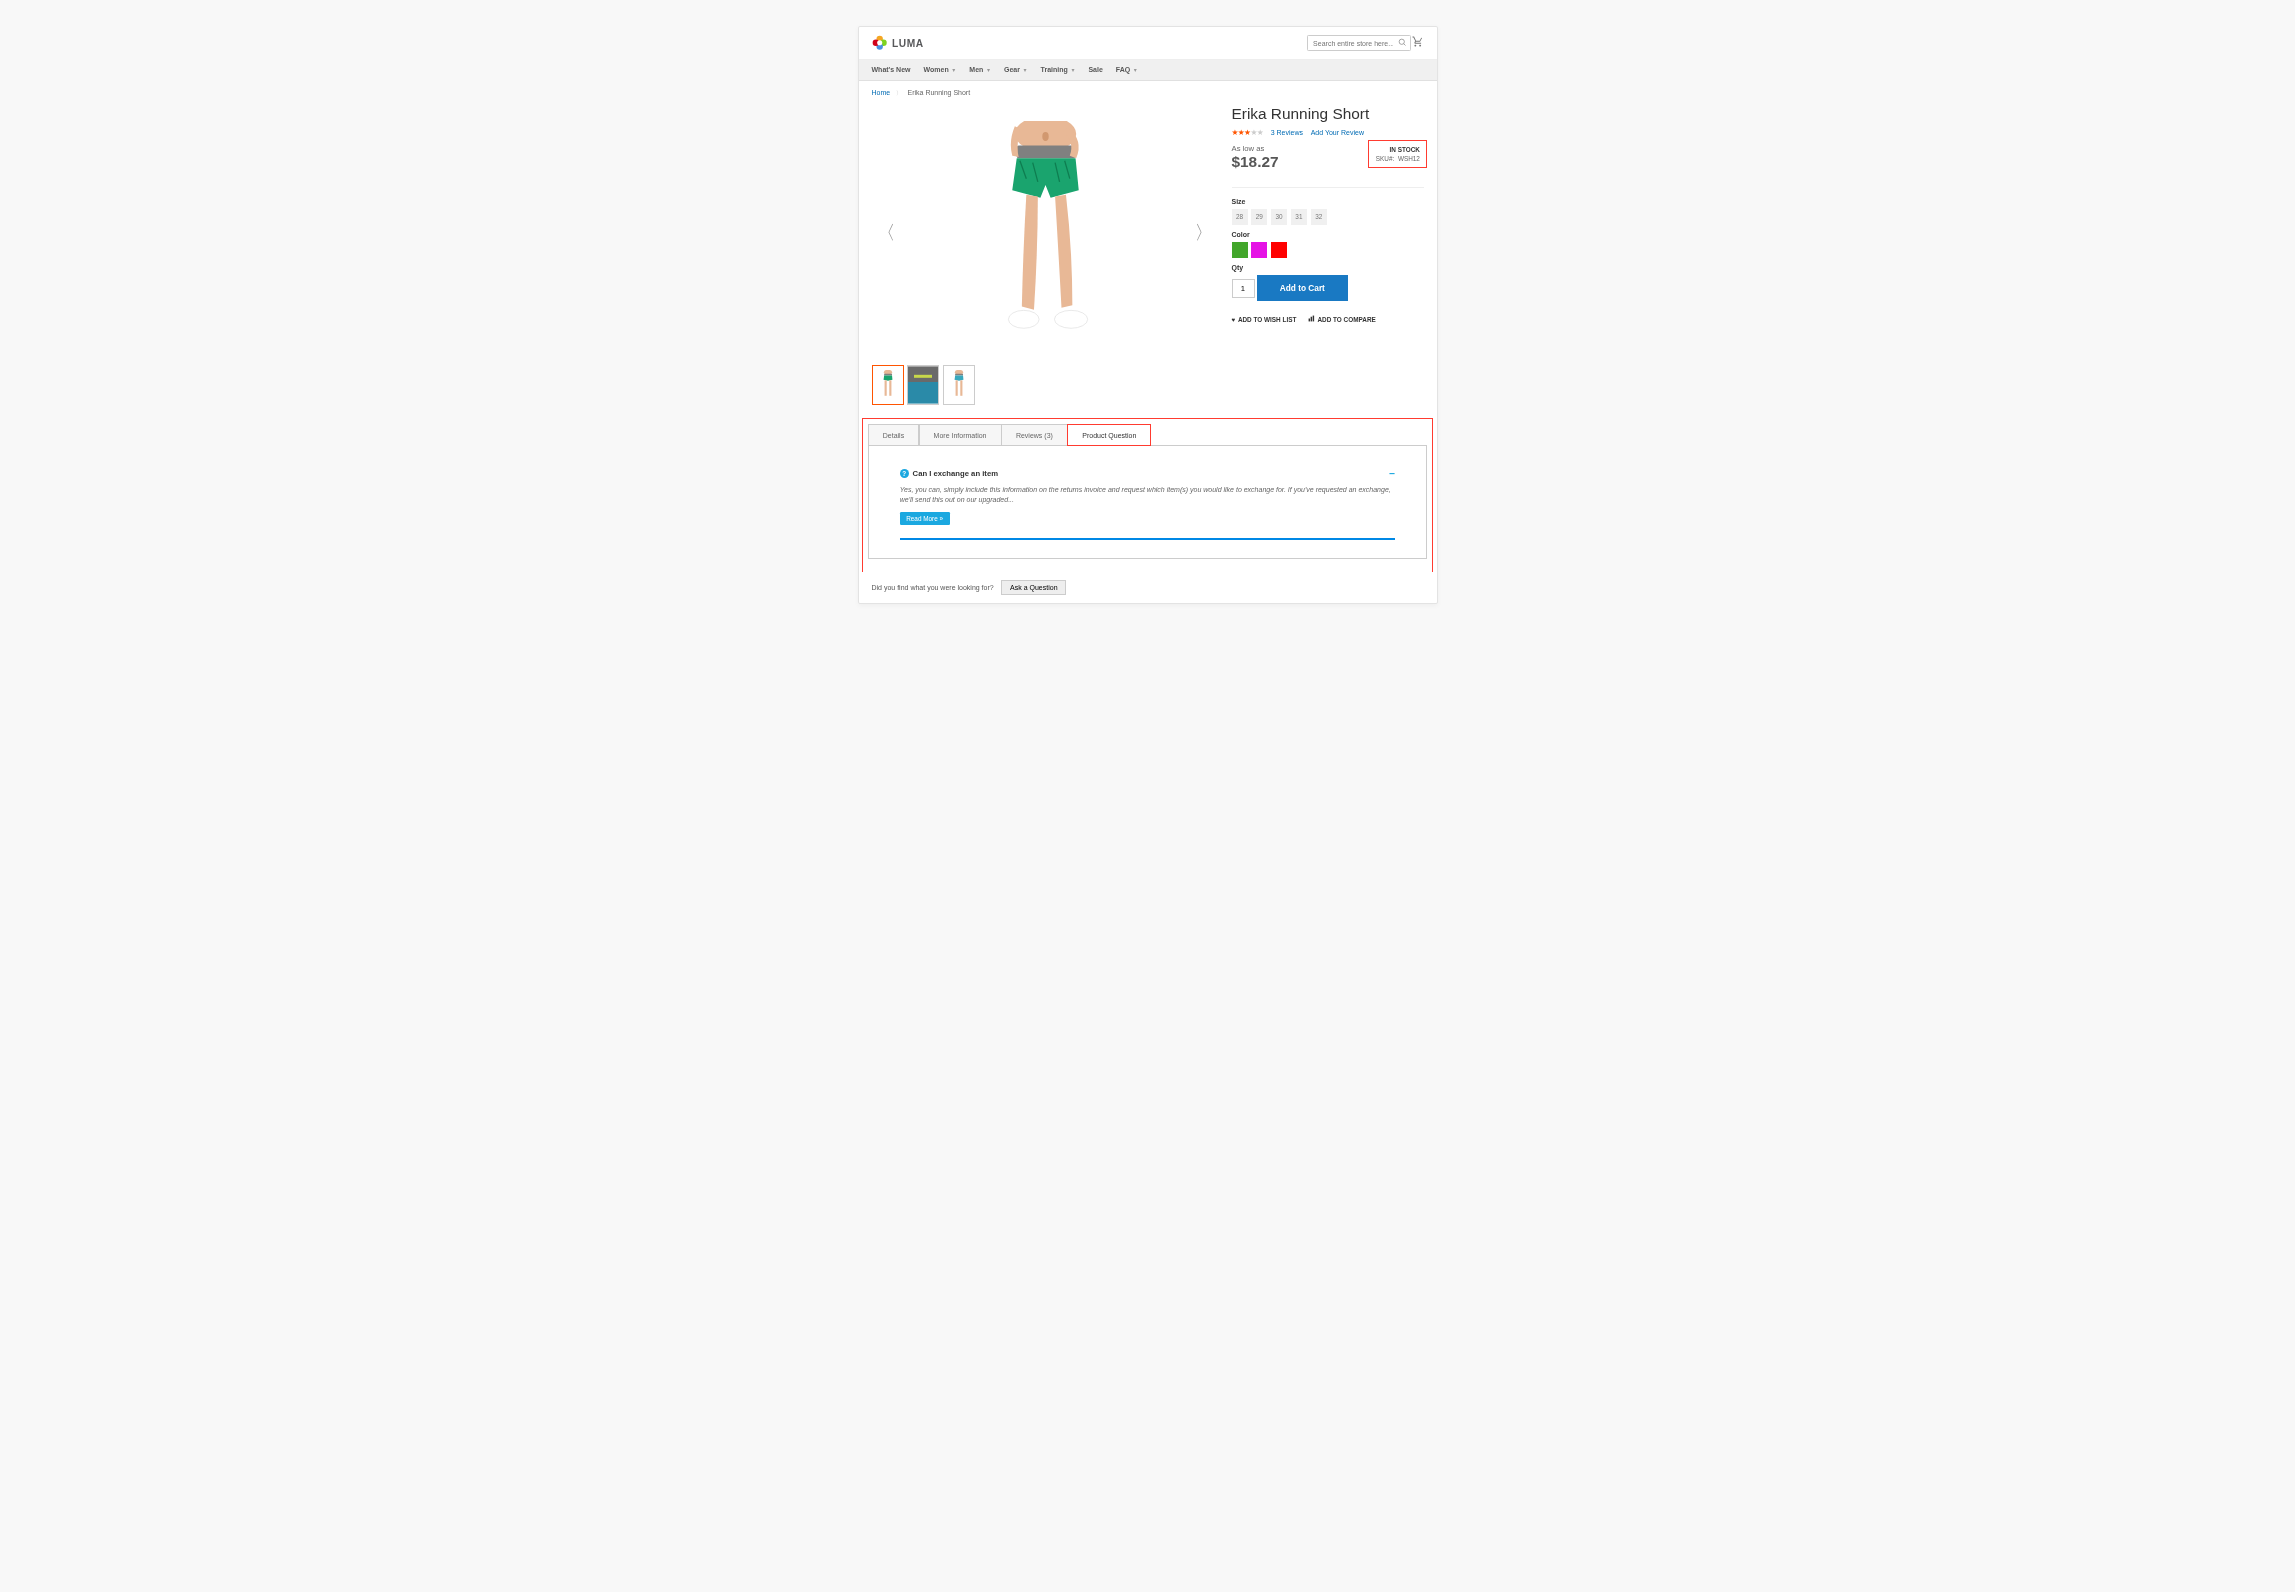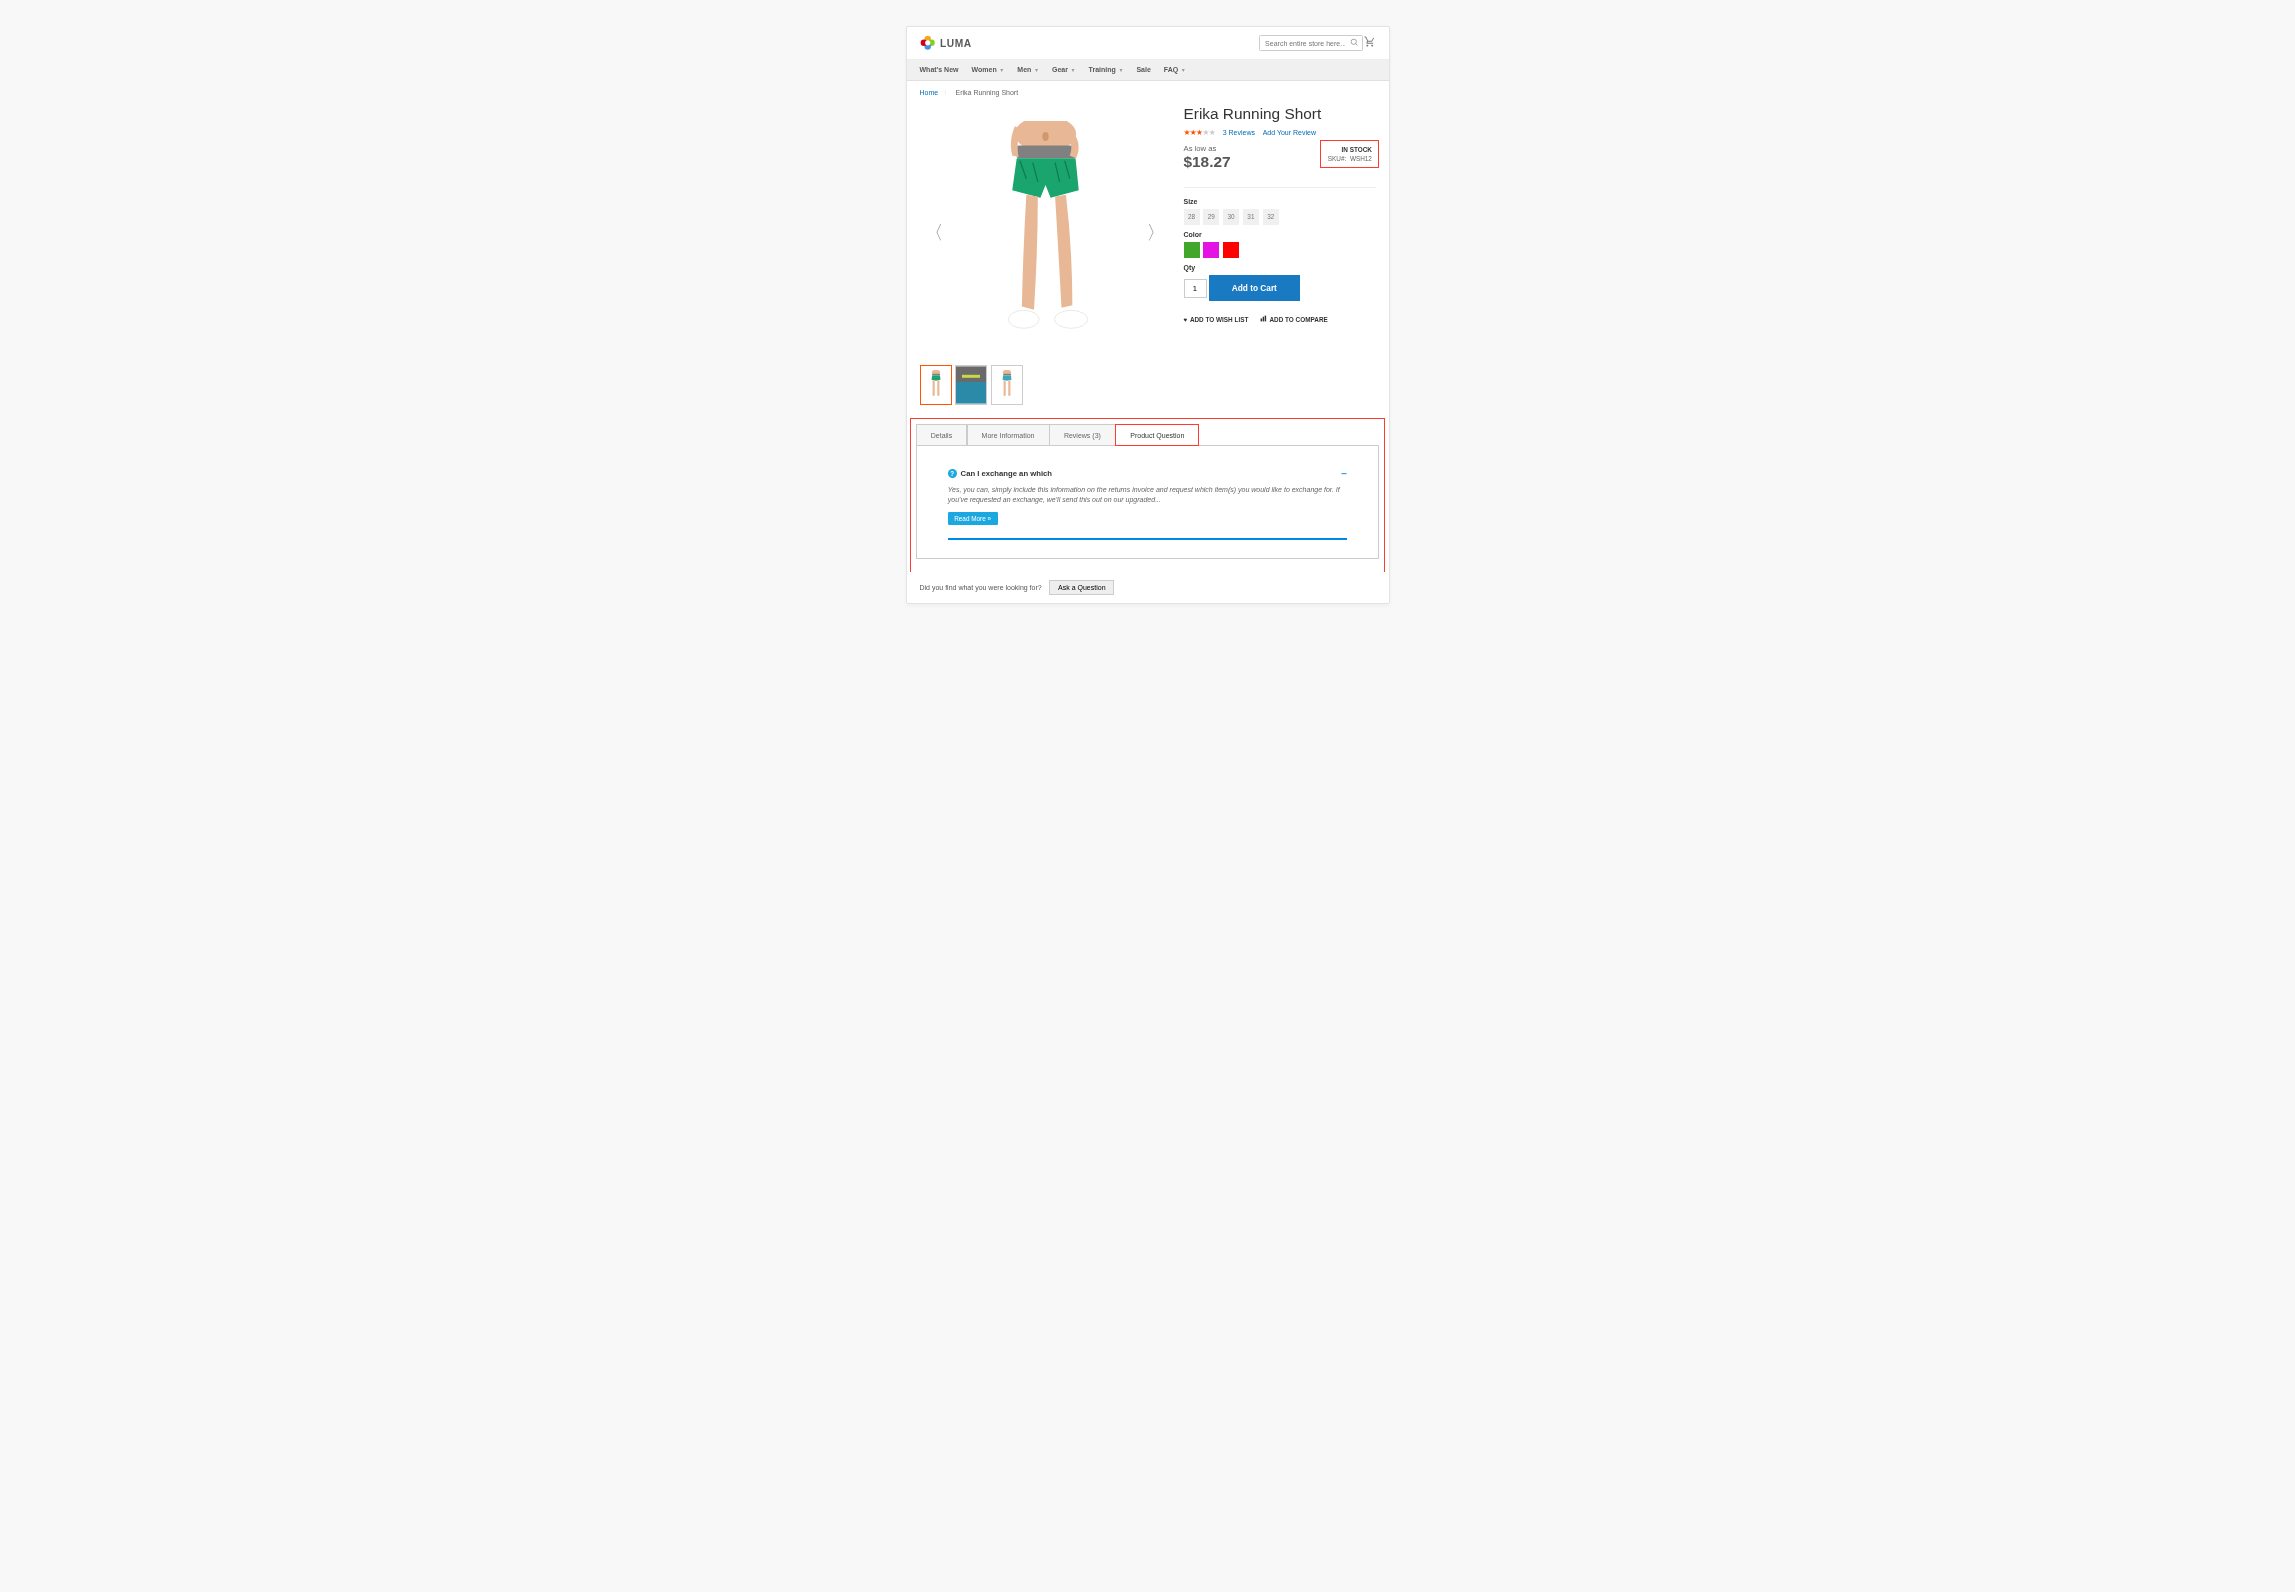--- a/index.html
+++ b/index.html
@@ -1,17 +1,17 @@
 <!DOCTYPE html>
 <html style="font-size:10.2px"><head>
 <meta charset="utf-8">
 <style>
 *{box-sizing:border-box;margin:0;padding:0}
 body{background:#f8f8f8;font-family:-apple-system,BlinkMacSystemFont,"Segoe UI",Arial,sans-serif;font-size:8.3px;color:#333;padding:26px 0}
-.browser{width:484px;margin:0 auto;background:#fff;border:0.6px solid #e3e3e3;border-radius:1.9px;box-shadow:0 1.3px 5.1px rgba(0,0,0,0.04);overflow:visible}
+.browser{width:580px;margin:0 auto;background:#fff;border:0.6px solid #e3e3e3;border-radius:1.9px;box-shadow:0 1.3px 5.1px rgba(0,0,0,0.04);overflow:visible}
 .header{display:flex;align-items:center;justify-content:space-between;padding:7.7px 13px;border-bottom:0.6px solid #eee}
 .logo{display:flex;align-items:center;gap:5.1px;font-weight:700;font-size:10.2px;letter-spacing:0.6px;color:#58595b}
 .logo-icon{width:15.4px;height:15.4px}
 .header-right{display:flex;align-items:center;gap:1px}
 .search-box{position:relative;width:104px}
 .search-box input{width:100%;height:16.7px;border:0.6px solid #ccc;border-radius:1.3px;padding:0 16.7px 0 5.1px;font-size:7px;color:#999}
 .search-box .si{position:absolute;right:3.8px;top:3.2px;color:#888}
 .cart-icon{color:#777}
 .nav{background:#f0f0f0;border-bottom:0.6px solid #e0e0e0;padding:0 13px;display:flex;gap:13px}
 .nav-item{padding:6.4px 0;font-size:7px;font-weight:700;color:#575757;cursor:pointer;display:flex;align-items:center;gap:2.6px}
@@ -248,21 +248,21 @@
   <div class="tabs-wrap">
     <div class="tabs" id="tabs">
         <div class="tab">Details</div>
         <div class="tab">More Information</div>
         <div class="tab">Reviews (3)</div>
         <div class="tab active">Product Question</div>
       </div>
     <div class="tab-content">
       <div class="question">
         <span class="q-icon">?</span>
-        <span>Can I exchange an which</span>
+        <span>Can I exchange an item</span>
         <span class="q-collapse">−</span>
       </div>
       <div class="answer">Yes, you can, simply include this information on the returns invoice and request which item(s) you would like to exchange for. If you've requested an exchange, we'll send this out on our upgraded...</div>
       <button class="readmore">Read More »</button>
       <div class="tab-bar"></div>
     </div>
   </div>
 
   <div class="ask-row">
     <span>Did you find what you were looking for?</span>

